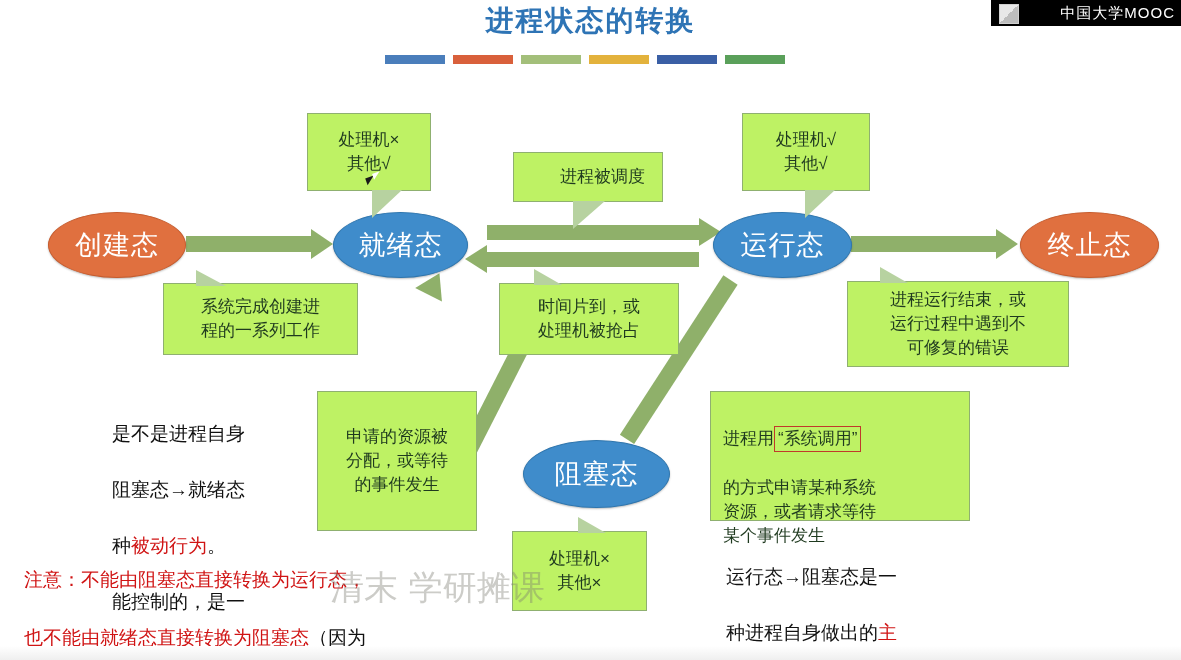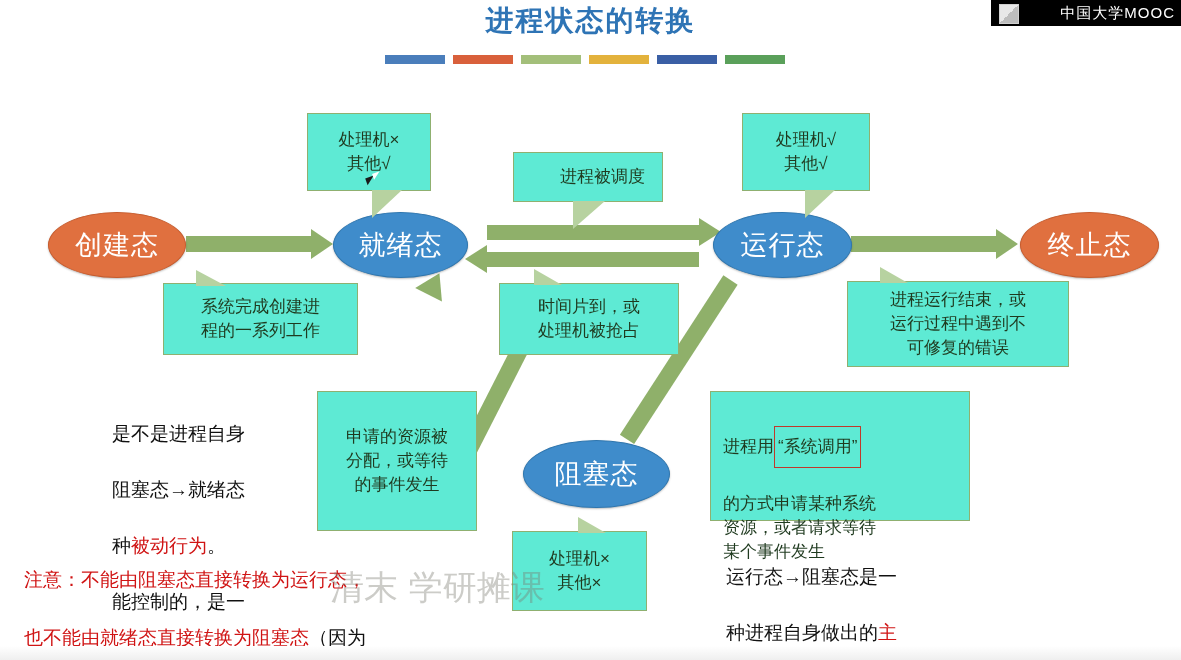--- a/index.html
+++ b/index.html
@@ -54,42 +54,42 @@
     position:absolute;border-radius:50%;
     display:flex;align-items:center;justify-content:center;
     color:#ffffff;font-size:27px;letter-spacing:1px;
     box-shadow:0 1px 2px rgba(0,0,0,.25);
   }
   .ell.blue{background:#3f8ccb;border:1px solid #2f76ae;}
   .ell.orange{background:#e0703f;border:1px solid #c65c2e;}
 
   
   .gbox{
-    position:absolute;background:#5eead4;border:1px solid #8fb070;
+    position:absolute;background:#bef264;border:1px solid #8fb070;
     color:#1f3a1f;font-size:17px;line-height:24px;
     padding:6px 10px;box-sizing:border-box;
     display:flex;align-items:center;justify-content:center;text-align:center;
     white-space:pre-line;
   }
   
   .tail{position:absolute;width:0;height:0;}
 
   
   .arrow{position:absolute;background:#8fb06a;}
   .ahead{position:absolute;width:0;height:0;}
 
   
   .note{
     position:absolute;font-size:19px;line-height:28px;color:#111;
     white-space:pre-line;
   }
   .note .red{color:#d01414;}
   .red{color:#d01414;}
   .redbox{
-    border:1px solid #c0392b;padding:8px 3px;display:inline-block;
+    border:1px solid #c0392b;padding:0 3px;display:inline-block;
   }
   .cursor{
     position:absolute;left:366px;top:176px;width:0;height:0;
     border-left:9px solid #1a1a1a;border-bottom:7px solid transparent;
     border-right:5px solid transparent;border-top:0;
     transform:rotate(-20deg);
   }
   .cursor:after{
     content:"";position:absolute;left:-1px;top:-2px;width:0;height:0;
     border-left:8px solid #fff;border-bottom:6px solid transparent;

